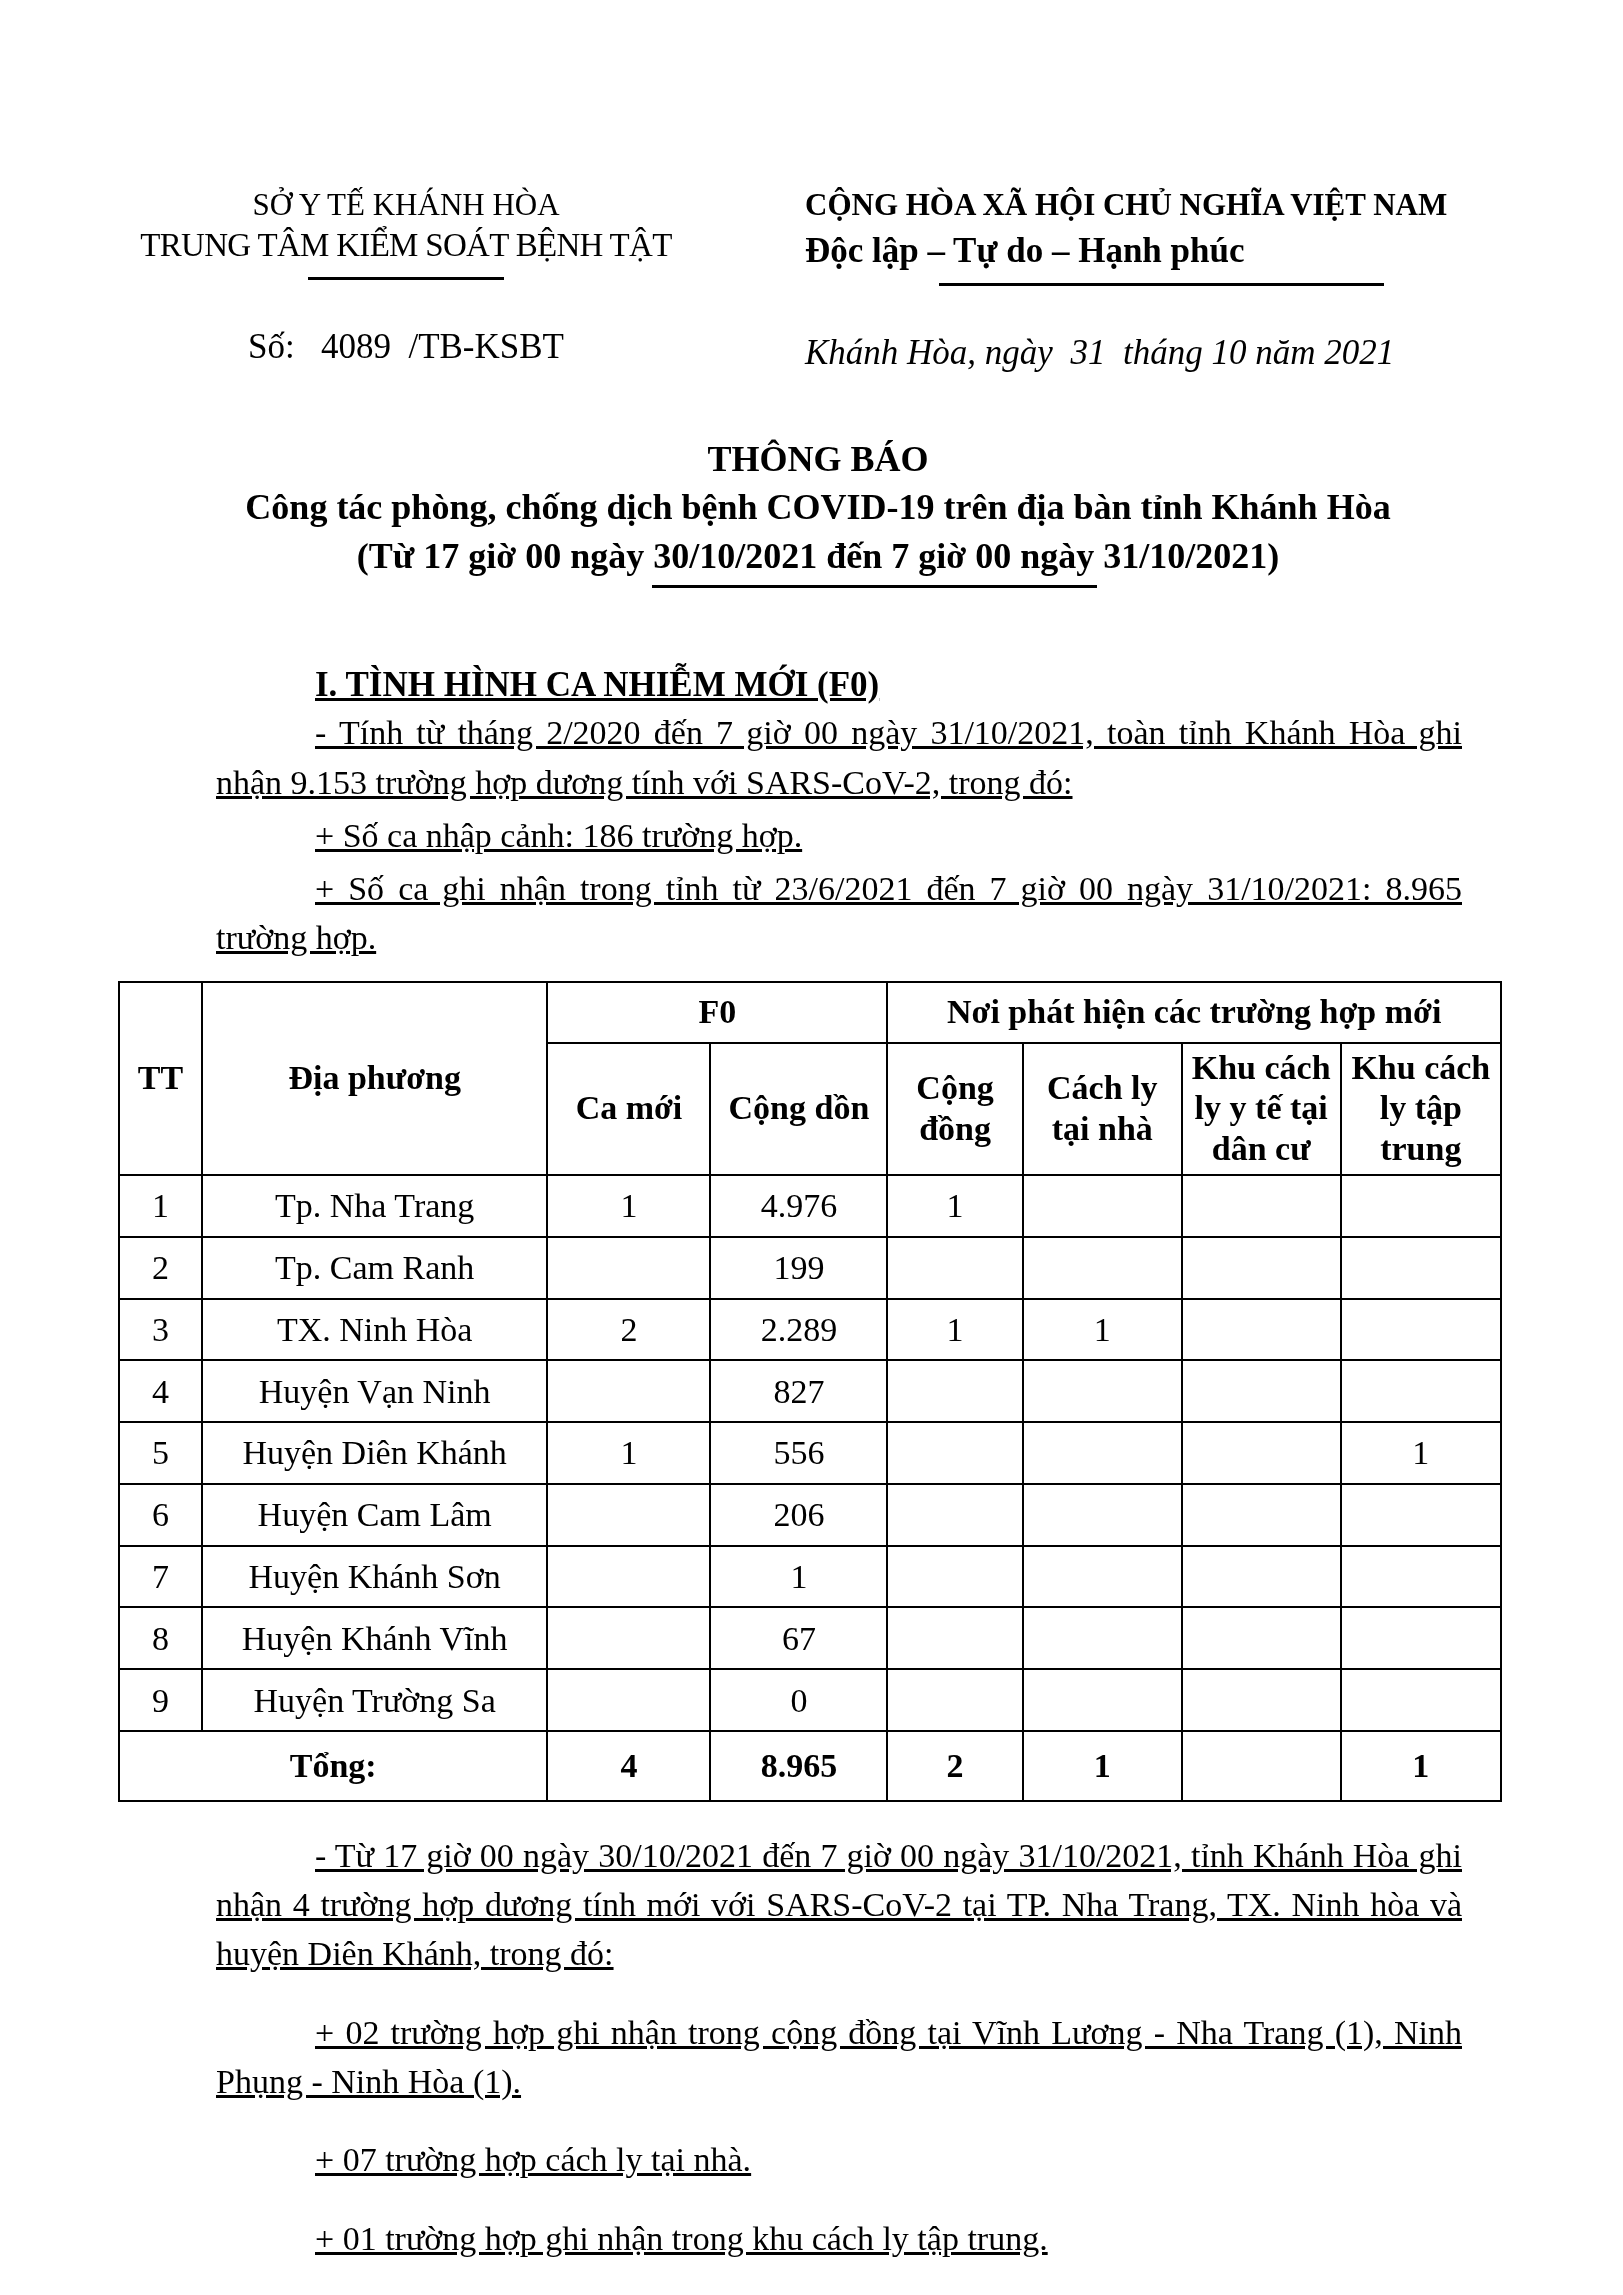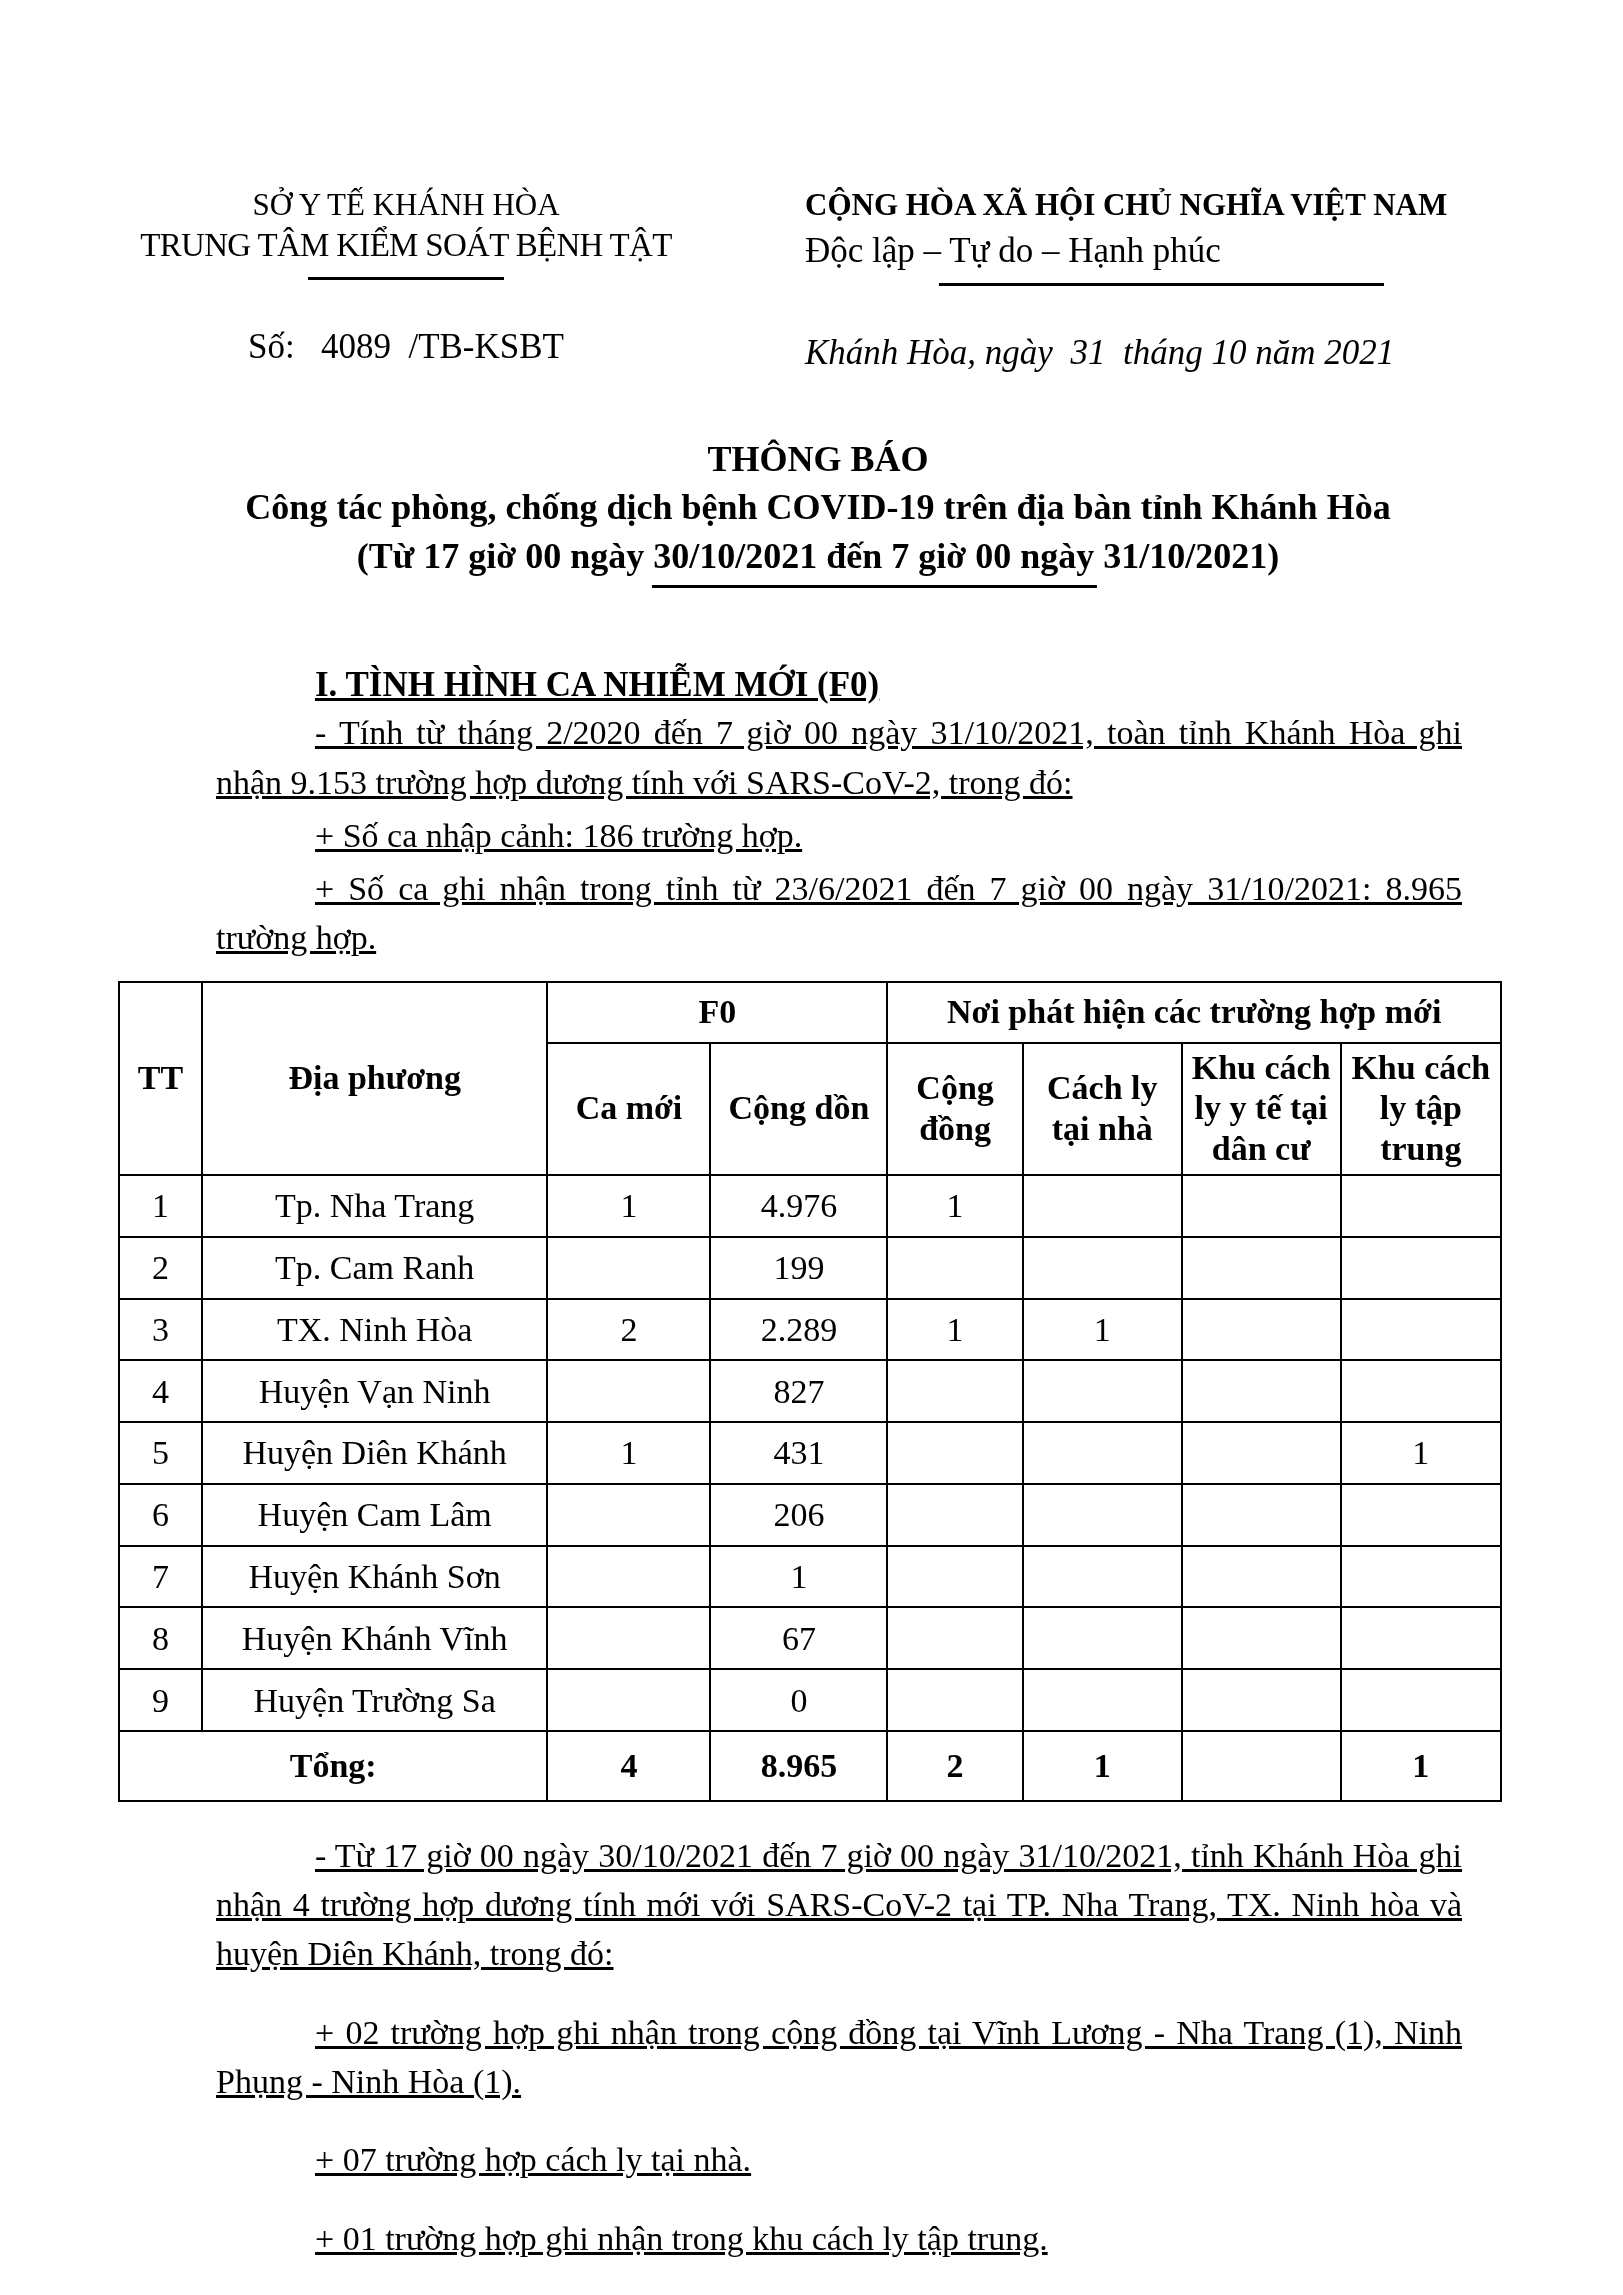--- a/index.html
+++ b/index.html
@@ -18,21 +18,21 @@
     padding: 186px 105px 0 118px;
   }
 
   
   .hdr { display: flex; justify-content: space-between; align-items: flex-start; }
   .hdr-left  { width: 576px;  text-align: center; }
   .hdr-right { width: 713px; text-align: left; }
   .hdr-org      { font-size: 31px; line-height: 1.25; }
   .hdr-center   { font-size: 33px; font-weight: normal; line-height: 1.25; letter-spacing: -0.7px; }
   .hdr-country  { font-size: 31px; font-weight: bold; line-height: 1.25; }
-  .hdr-motto    { font-size: 35px; font-weight: normal; line-height: 1.25; margin-top: 3.9px; }
+  .hdr-motto    { font-size: 35px; font-weight: bold; line-height: 1.25; margin-top: 3.9px; }
   .rule { border-top: 3.3px solid #000; height: 0; margin: 10.5px auto 0 auto; }
   .rule-left  { width: 196px; }
   .rule-right { width: 445px; }
   .doc-number { font-size: 35px; margin-top: 47px; white-space: pre-wrap; }
   .place-date { font-size: 35px; font-style: italic; margin-top: 47px; white-space: pre-wrap; }
 
   
   .title-block { margin-top: 62px; text-align: center; }
   .title-line  { font-size: 36px; font-weight: bold; line-height: 1.35; }
   .rule-title  { width: 445px; border-top: 3.3px solid #000; height: 0; margin: 3.9px auto 0 auto; transform: translateX(56px); }
@@ -168,21 +168,21 @@
         <td>827</td>
         <td></td>
         <td></td>
         <td></td>
         <td></td>
       </tr>
       <tr>
         <td>5</td>
         <td class="district">Huyện Diên Khánh</td>
         <td>1</td>
-        <td>431</td>
+        <td>556</td>
         <td></td>
         <td></td>
         <td></td>
         <td>1</td>
       </tr>
       <tr>
         <td>6</td>
         <td class="district">Huyện Cam Lâm</td>
         <td></td>
         <td>206</td>

